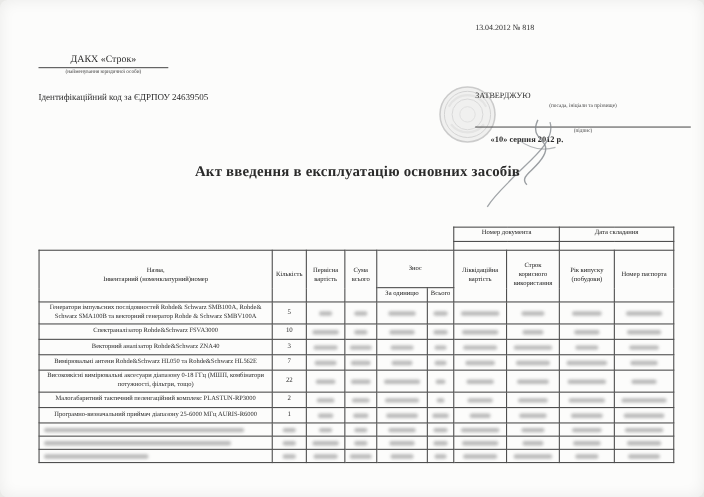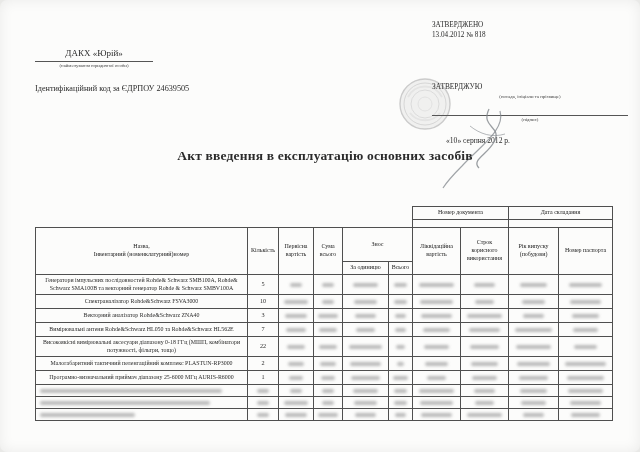--- a/index.html
+++ b/index.html
@@ -19,21 +19,21 @@
 
   
   .approved-block { left:432px; top:20px; width:200px; font-size:7.2px; line-height:1.45; }
 
   
   .approval-block { left:432px; top:82px; width:196px; font-size:7.4px; }
   .approval-title { margin-bottom:2px; }
   .approval-person { border-bottom:1px solid #555; padding-bottom:1px; white-space:nowrap; }
   .approval-caption { text-align:center; font-size:4.8px; color:#444; padding-top:1px; }
   .sign-line { height:16px; border-bottom:1px solid #555; }
-  .approval-date { margin-top:14px; padding-left:14px; font-size:7.6px; }
+  .approval-date { margin-top:0; padding-left:14px; font-size:7.6px;font-weight:bold; }
 
   .doc-title { left:0; top:148px; width:650px; text-align:center; font-size:13.5px; font-weight:bold; letter-spacing:0.2px; }
 
   .place-block { left:405px; top:166px; width:226px; font-size:7.6px; }
   .place-line { border-bottom:1px solid #555; padding-bottom:1px; white-space:nowrap; }
   .place-caption { text-align:center; font-size:4.8px; color:#444; padding-top:1px; }
 
   
   table.asset-table {
     position:absolute; left:35px; top:206px; width:577px;
@@ -50,27 +50,26 @@
 
   .stamp { left:398px; top:77px; width:54px; height:54px; opacity:0.85; }
   .signature { left:0; top:0; width:640px; height:452px; pointer-events:none; }
 </style>
 </head>
 <body>
 
 <div class="page">
 
   <div class="abs org-block">
-    <div class="org-name">ДАКХ «Юрій»</div>
+    <div class="org-name">ДАКХ «Строк»</div>
     <div class="org-caption">(найменування юридичної особи)</div>
   </div>
   <div class="abs id-line">Ідентифікаційний код за ЄДРПОУ 24639505</div>
 
   <div class="abs approved-block">
-    <div>ЗАТВЕРДЖЕНО</div>
     <div>13.04.2012 № 818</div>
   </div>
 
   <svg class="abs stamp" viewBox="0 0 54 54">
     <circle cx="27" cy="27" r="25" fill="#efefee" stroke="#c3c3c3" stroke-width="1.4"></circle>
     <circle cx="27" cy="27" r="21" fill="none" stroke="#cccccc" stroke-width="0.9"></circle>
     <circle cx="27" cy="27" r="14" fill="none" stroke="#d2d2d2" stroke-width="0.9"></circle>
     <circle cx="27" cy="27" r="7" fill="none" stroke="#d8d8d8" stroke-width="0.8"></circle>
     <path d="M10 20 A19 19 0 0 1 44 20" fill="none" stroke="#d5d5d5" stroke-width="2" opacity="0.6"></path>
     <path d="M12 36 A19 19 0 0 0 42 36" fill="none" stroke="#d5d5d5" stroke-width="2" opacity="0.6"></path>

